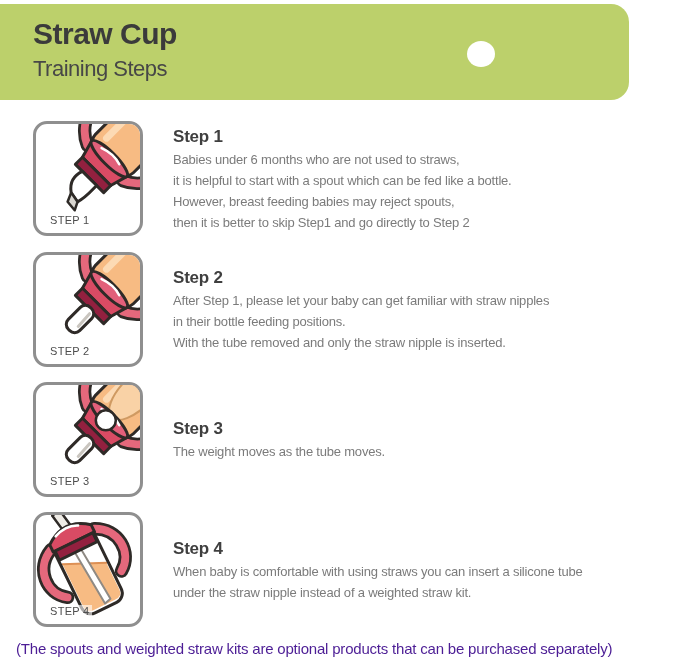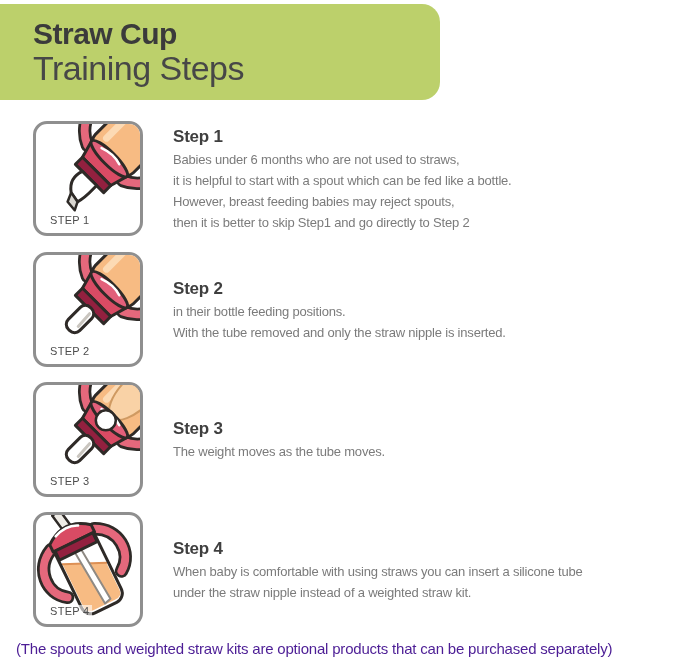--- a/index.html
+++ b/index.html
@@ -1,26 +1,26 @@
 <!DOCTYPE html>
 <html><head>
 <meta charset="utf-8">
 <style>
   html,body{margin:0;padding:0;}
   body{
     width:679px;height:662px;background:#ffffff;position:relative;overflow:hidden;
     font-family:"Liberation Sans", sans-serif;
   }
   .header{
-    position:absolute;left:0;top:4px;width:440px;height:96px;
+    position:absolute;left:0;top:4px;width:629px;height:96px;
     background:#bcd06b;border-radius:0 18px 18px 0;
   }
   .header-text{position:absolute;left:33px;top:12px;}
   .title1{font-size:30px;font-weight:bold;color:#3b3b3b;line-height:35px;letter-spacing:-0.5px;}
-  .title2{font-size:34px;font-weight:normal;color:#474747;line-height:35px;letter-spacing:-0.5px;}
+  .title2{font-size:22px;font-weight:normal;color:#474747;line-height:35px;letter-spacing:-0.5px;}
   .dot{position:absolute;left:467px;top:37px;width:28px;height:26px;background:#ffffff;border-radius:50%;}
   .step-row{position:absolute;left:33px;right:0;height:115px;display:flex;align-items:center;}
   .step-box{
     width:110px;height:115px;box-sizing:border-box;flex:none;position:relative;
     border:3px solid #8f8f8f;border-radius:14px;background:#fff;overflow:hidden;
   }
   .step-box svg{position:absolute;left:0;top:0;}
   .step-label{
     position:absolute;left:12px;bottom:7px;font-size:11px;color:#4d4d4d;letter-spacing:0.3px;
     background:rgba(255,255,255,0.6);padding:0 2px;
@@ -85,20 +85,21 @@
         <path d="M-13,-35 Q0,-40 11,-36" fill="none" stroke="#ffffff" stroke-width="2.5"></path>
         <rect x="-20" y="-15" width="40" height="10" fill="#93203f" stroke="#2e2a27" stroke-width="3"></rect>
         <rect x="-8" y="-7" width="16" height="31" rx="7" fill="#ffffff" stroke="#2e2a27" stroke-width="3"></rect>
         <path d="M3,-2 L4,15" fill="none" stroke="#c9c5bf" stroke-width="3"></path>
       </g>
     </svg>
     <div class="step-label">STEP 2</div>
   </div>
   <div class="step-text">
     <div class="step-heading">Step 2</div>
+    <div class="step-line">After Step 1, please let your baby can get familiar with straw nipples</div>
     <div class="step-line">in their bottle feeding positions.</div>
     <div class="step-line">With the tube removed and only the straw nipple is inserted.</div>
   </div>
 </div>
 
 <div class="step-row" style="top:382px">
   <div class="step-box">
     <svg width="104" height="109" viewBox="0 0 104 109">
       <g transform="translate(50,58) rotate(45)" stroke-linejoin="round" stroke-linecap="round">
         <rect x="-27" y="-135" width="54" height="104" rx="9" fill="#f7bb83" stroke="#2e2a27" stroke-width="3"></rect>

